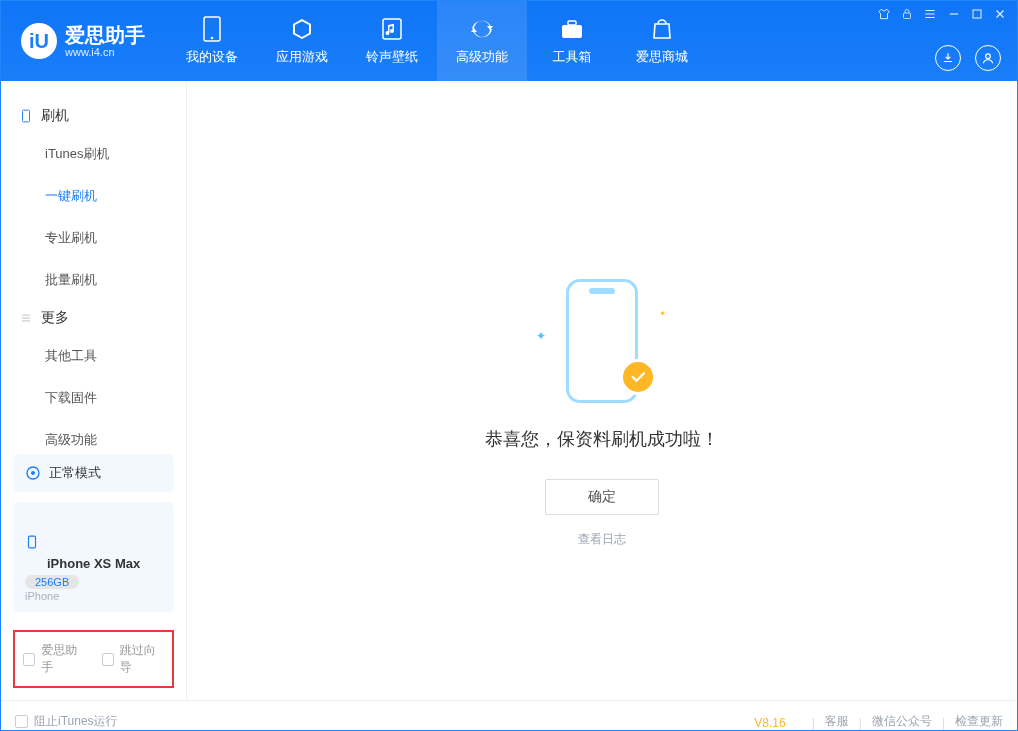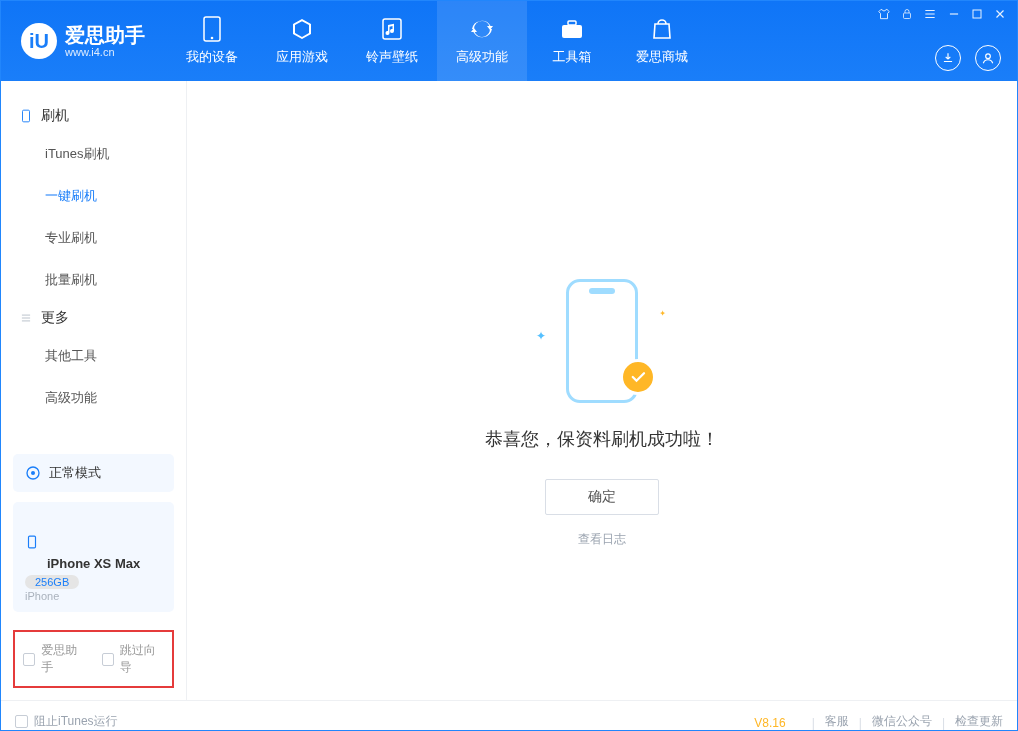--- a/index.html
+++ b/index.html
@@ -180,20 +180,21 @@
     <div class="side-item">专业刷机</div>
     <div class="side-item">批量刷机</div>
 
     <div class="side-group-title">
       <svg viewBox="0 0 24 24">
           <path d="M5 7h14M5 12h14M5 17h14" stroke="#b7bec8" stroke-width="1.6"></path>
         </svg>
       <span>更多</span>
     </div>
     <div class="side-item">其他工具</div>
+    <div class="side-item">下载固件</div>
     <div class="side-item">高级功能</div>
 
     <div class="devbox">
       <div class="dev-card">
         <svg width="16" height="16" viewBox="0 0 24 24">
             <circle cx="12" cy="12" r="9" fill="none" stroke="#1a7ef9" stroke-width="2"></circle>
             <circle cx="12" cy="12" r="3" fill="#1a7ef9"></circle>
           </svg>
         <span>正常模式</span>
       </div>

